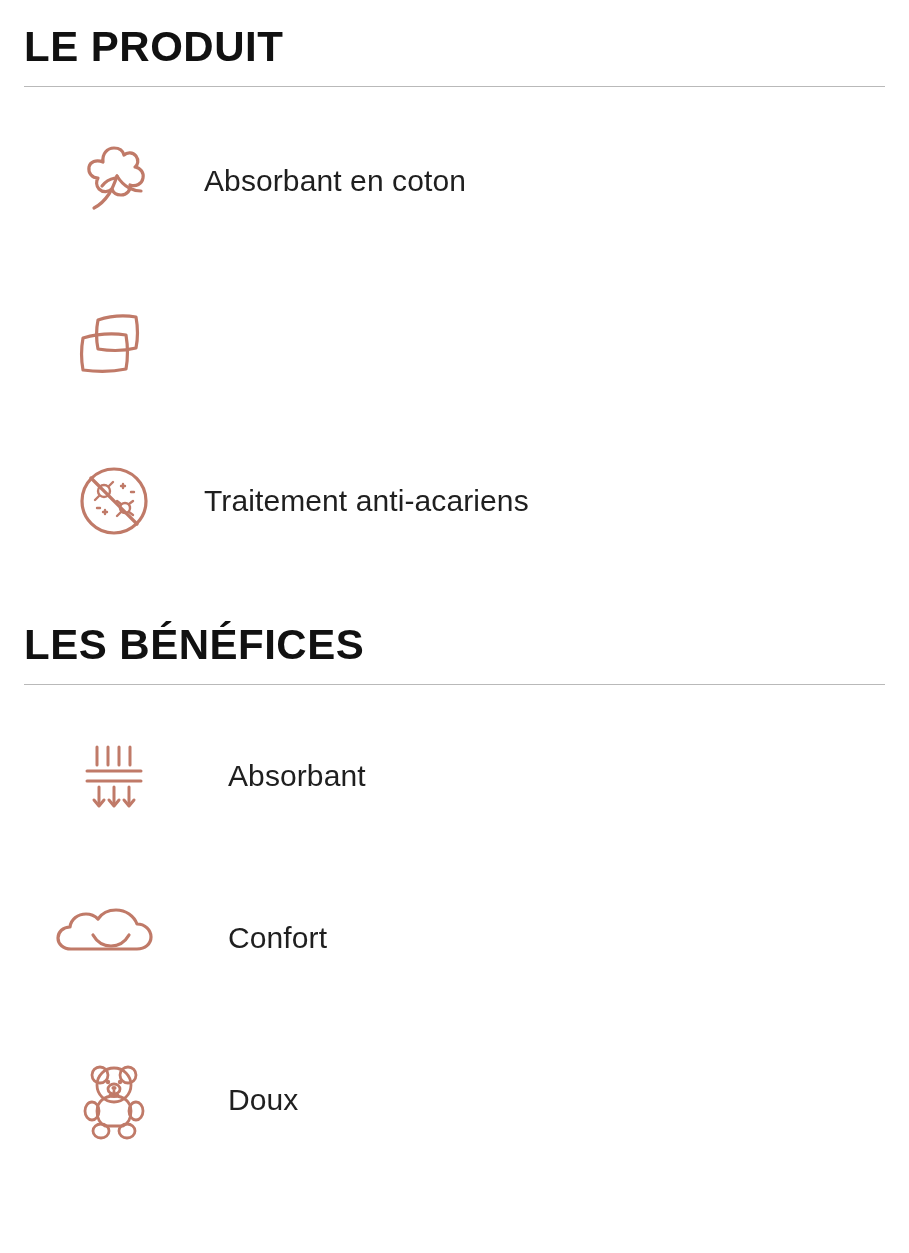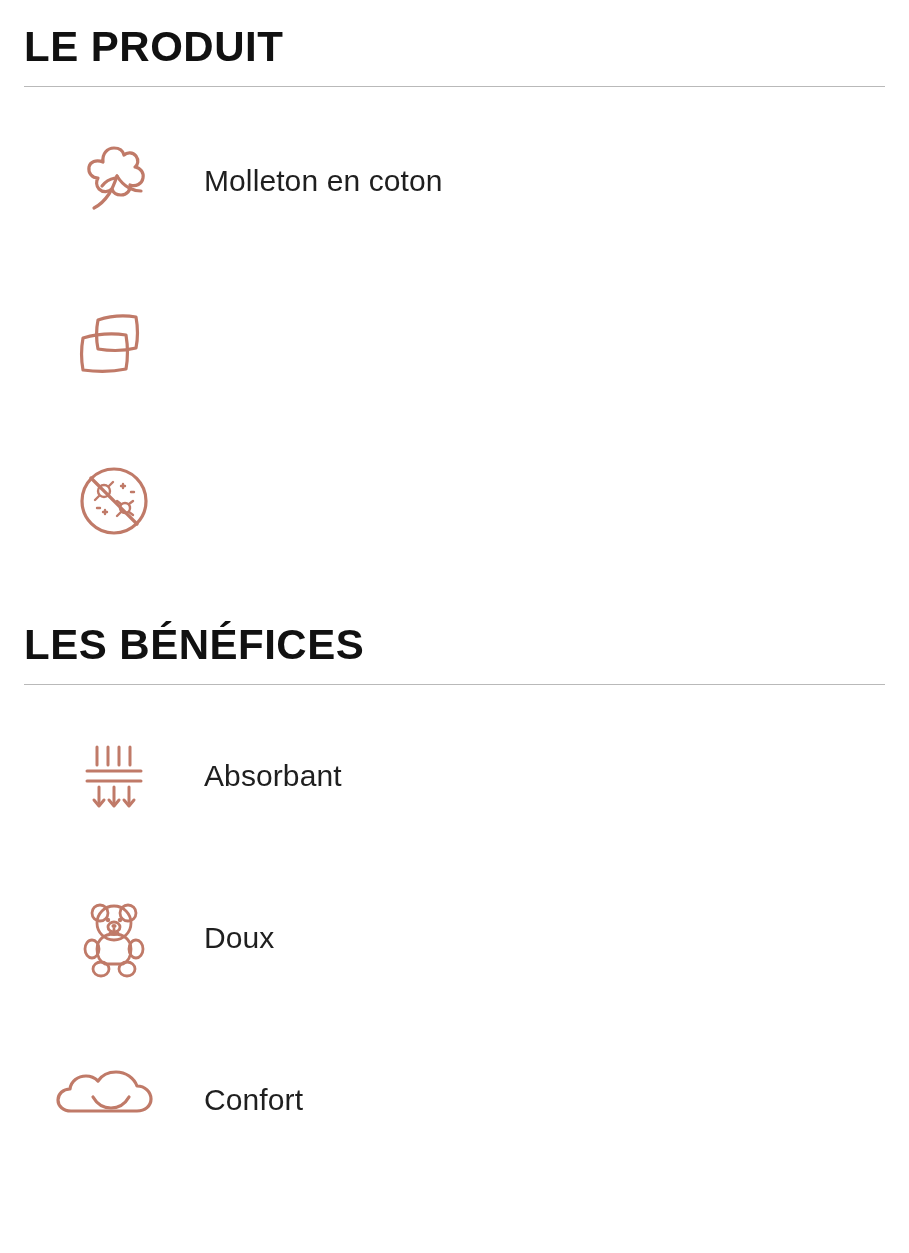--- a/index.html
+++ b/index.html
@@ -56,21 +56,21 @@
     font-size: 30px;
     color: #1f1f1f;
     white-space: nowrap;
     letter-spacing: 0.1px;
   }
   
   #section-produit { padding-top: 26px; }
   #section-produit .feature-list { margin-top: 14px; }
   #section-benefices { margin-top: 43px; }
   #section-benefices .feature-list { margin-top: 10px; }
-  #section-benefices .feature-row { height: 162px; }
+  #section-benefices .feature-row { height: 162px; gap: 24px; }
   .icon-svg { display: block; }
 </style>
 </head>
 <body>
 
 <div class="page">
 
   <section id="section-produit">
     <h2 class="section-title">LE PRODUIT</h2>
     <hr class="section-rule">
@@ -79,21 +79,21 @@
 
       <li class="feature-row">
         <span class="feature-icon">
           <svg class="icon-svg" width="110" height="110" viewBox="0 0 110 110" fill="none" stroke="#c07a68" stroke-width="3.2" stroke-linecap="round" stroke-linejoin="round">
             <path d="M44 36c-1-8 4-14 11-14 6 0 9 3 10 7 3-3 9-3 12 1 3 4 2 9-1 11 6 1 9 6 8 11-1 6-7 9-13 7 1 5-3 10-9 10-5 0-8-3-9-6-3 3-9 4-13 0-3-3-3-8-1-11-6 0-10-5-9-11 1-5 7-8 14-5"></path>
             <path d="M58 50c-2 6-4 12-8 18-4 6-9 11-15 14"></path>
             <path d="M58 50c3 5 7 9 12 12 4 2 8 3 12 3"></path>
             <path d="M56 52c-5 1-10 4-13 8"></path>
           </svg>
         </span>
-        <span class="feature-label">Molleton en coton</span>
+        <span class="feature-label">Absorbant en coton</span>
       </li>
 
       <li class="feature-row">
         <span class="feature-icon">
           <svg class="icon-svg" width="110" height="110" viewBox="0 0 110 110" fill="none" stroke="#c07a68" stroke-width="3.2" stroke-linecap="round" stroke-linejoin="round">
             <path d="M39 34c12-4 26-5 38-3 2 11 2 21 0 31-12 3-26 3-38 1-2-10-2-19 0-29z"></path>
             <path d="M24 52c14-4 29-5 43-3 2 12 2 23 0 34-14 3-29 3-43 1-2-11-2-21 0-32z"></path>
           </svg>
         </span>
       </li>
@@ -116,20 +116,21 @@
               <line x1="70" y1="66" x2="74" y2="69"></line>
               <line x1="62" y1="40" x2="66" y2="40"></line>
               <line x1="64" y1="38" x2="64" y2="42"></line>
               <line x1="44" y1="66" x2="48" y2="66"></line>
               <line x1="46" y1="64" x2="46" y2="68"></line>
               <line x1="38" y1="62" x2="41" y2="62"></line>
               <line x1="72" y1="46" x2="75" y2="46"></line>
             </g>
           </svg>
         </span>
+        <span class="feature-label">Traitement anti-acariens</span>
       </li>
 
     </ul>
   </section>
 
   <section id="section-benefices">
     <h2 class="section-title">LES BÉNÉFICES</h2>
     <hr class="section-rule">
 
     <ul class="feature-list">
@@ -151,46 +152,46 @@
               <line x1="70" y1="66" x2="70" y2="84"></line>
               <polyline points="65,79 70,85 75,79"></polyline>
             </g>
           </svg>
         </span>
         <span class="feature-label">Absorbant</span>
       </li>
 
       <li class="feature-row">
         <span class="feature-icon">
+          <svg class="icon-svg" width="130" height="110" viewBox="0 0 130 110" fill="none" stroke="#c07a68" stroke-width="3.2" stroke-linecap="round" stroke-linejoin="round">
+            <path d="M22 66c-8 0-13-5-13-11s5-11 12-11c1-8 8-13 16-13 5 0 9 2 12 5 4-6 11-9 18-9 10 0 18 6 21 14 8 0 14 6 14 13s-6 12-14 12H22z"></path>
+            <path d="M44 52c4 7 10 11 18 11s14-4 18-11"></path>
+          </svg>
+        </span>
+        <span class="feature-label">Confort</span>
+      </li>
+
+      <li class="feature-row">
+        <span class="feature-icon">
           <svg class="icon-svg" width="110" height="110" viewBox="0 0 110 110" fill="none" stroke="#c07a68" stroke-width="2.8" stroke-linecap="round" stroke-linejoin="round">
             <circle cx="41" cy="30" r="8"></circle>
             <circle cx="69" cy="30" r="8"></circle>
             <circle cx="55" cy="40" r="17"></circle>
             <circle cx="49" cy="37" r="2.2" fill="#c07a68" stroke="none"></circle>
             <circle cx="61" cy="37" r="2.2" fill="#c07a68" stroke="none"></circle>
             <ellipse cx="55" cy="44" rx="6" ry="5"></ellipse>
             <ellipse cx="55" cy="43" rx="2.6" ry="2" fill="#c07a68" stroke="none"></ellipse>
             <path d="M55 46v3"></path>
             <path d="M51 50c2 2 6 2 8 0"></path>
             <path d="M38 66c0-9 7-15 17-15s17 6 17 15c0 8-4 13-8 15H46c-4-2-8-7-8-15z"></path>
             <ellipse cx="33" cy="66" rx="7" ry="9"></ellipse>
             <ellipse cx="77" cy="66" rx="7" ry="9"></ellipse>
             <ellipse cx="42" cy="86" rx="8" ry="7"></ellipse>
             <ellipse cx="68" cy="86" rx="8" ry="7"></ellipse>
           </svg>
         </span>
         <span class="feature-label">Doux</span>
       </li>
 
-      <li class="feature-row">
-        <span class="feature-icon">
-          <svg class="icon-svg" width="130" height="110" viewBox="0 0 130 110" fill="none" stroke="#c07a68" stroke-width="3.2" stroke-linecap="round" stroke-linejoin="round">
-            <path d="M22 66c-8 0-13-5-13-11s5-11 12-11c1-8 8-13 16-13 5 0 9 2 12 5 4-6 11-9 18-9 10 0 18 6 21 14 8 0 14 6 14 13s-6 12-14 12H22z"></path>
-            <path d="M44 52c4 7 10 11 18 11s14-4 18-11"></path>
-          </svg>
-        </span>
-        <span class="feature-label">Confort</span>
-      </li>
-
     </ul>
   </section>
 
 </div>
 
 </body></html>

